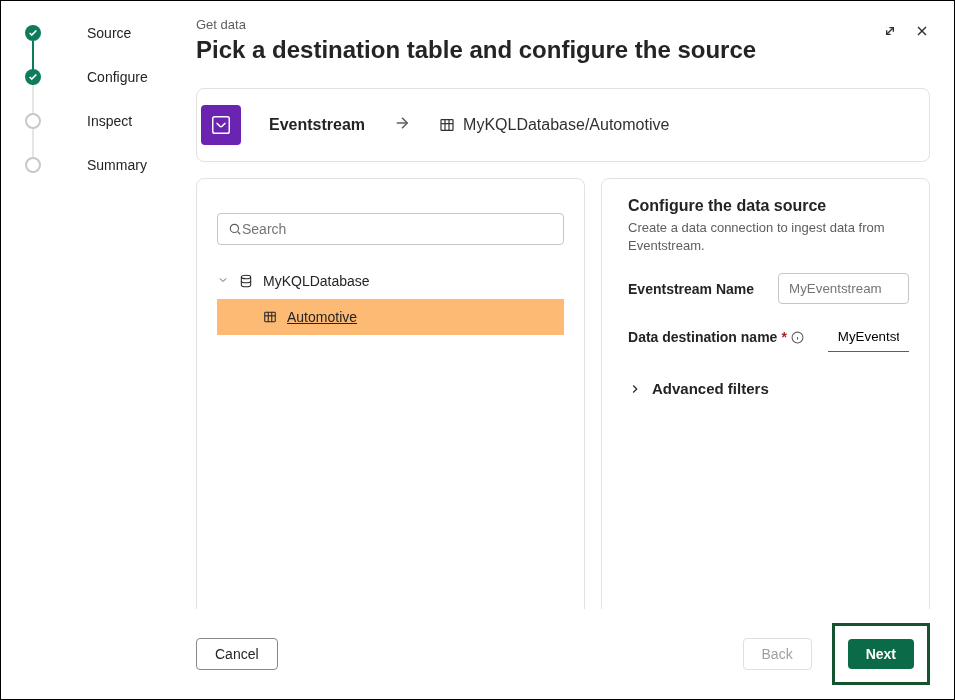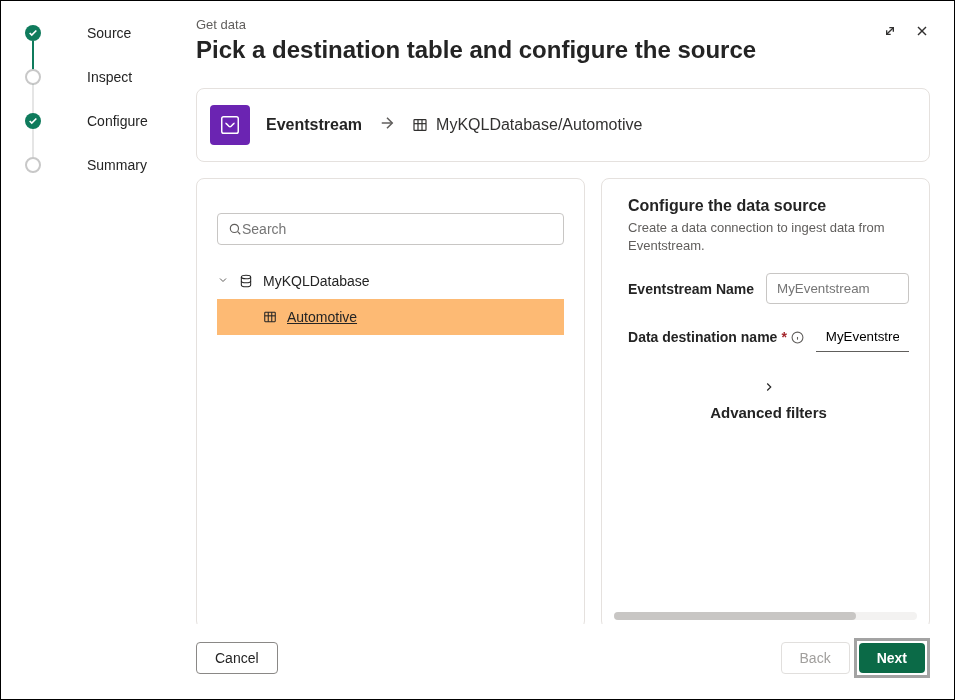--- a/index.html
+++ b/index.html
@@ -22,21 +22,21 @@
     .head { display: flex; align-items: flex-start; }
     .head-left { flex: 1; }
     .breadcrumb { color: #605e5c; font-size: 13px; margin-bottom: 4px; }
     .title { font-size: 24px; font-weight: 600; color: #242424; }
     .head-icons { display: flex; gap: 16px; padding-top: 6px; }
     .icon-btn { cursor: pointer; color: #323130; }
 
     .card { border: 1px solid #e5e1de; border-radius: 8px; background: #fff; }
 
     
-    .banner { margin-top: 24px; padding: 16px 13px; display: flex; align-items: center; gap: 16px; }
+    .banner { margin-top: 24px; padding: 16px 4px; display: flex; align-items: center; gap: 28px; }
     .banner-icon { width: 40px; height: 40px; border-radius: 4px; background: #6b24b2; display: flex; align-items: center; justify-content: center; color: #fff; }
     .banner-label { font-weight: 600; color: #242424; }
     .banner-arrow { color: #605e5c; }
     .banner-path { display: flex; align-items: center; gap: 8px; color: #323130; }
 
     
     .panels { display: flex; gap: 16px; margin-top: 16px; flex: 1; min-height: 0; }
     .panel { padding: 18px 20px; display: flex; flex-direction: column; }
     .panel-left { flex: 0 0 53%; }
     .panel-right { flex: 1; overflow: hidden; position: relative; padding-left: 26px; }
@@ -49,68 +49,68 @@
 
     
     .tree { margin-top: 24px; }
     .tree-db { display: flex; align-items: center; gap: 10px; padding: 4px 0; font-size: 14px; color: #242424; }
     .tree-db .chev { color: #605e5c; }
     .tree-children { margin-top: 6px; }
     .tree-item { display: flex; align-items: center; gap: 10px; padding: 10px 0 10px 46px; font-size: 14px; color: #242424; }
     .tree-item.selected { background: #fdba74; text-decoration: underline; }
 
     
-    .field { display: flex; gap: 12px; margin-top: 18px; }
+    .field { display: flex; gap: 24px; margin-top: 18px; }
     .field-label { font-weight: 600; font-size: 14px; color: #242424; flex: 0 0 auto; display:flex; align-items:center; gap:4px;}
     .field-label .req { color: #a4262c; }
     .input { border: 1px solid #c8c6c4; border-radius: 4px; padding: 7px 10px; flex: 1; min-width: 0; }
     .input.ro { color: #a19f9d; background: #fff; }
     .input.underline { border: none; border-bottom: 1px solid #605e5c; border-radius: 0; }
 
     
-    .adv { display: flex; align-items: center; gap: 10px; margin-top: 28px; font-weight: 600; font-size: 15px; color: #242424; cursor: pointer; flex-direction: column; }
+    .adv { display: flex; align-items: center; gap: 10px; margin-top: 28px; font-weight: 600; font-size: 15px; color: #242424; cursor: pointer; }
 
     
     .hscroll { position: absolute; left: 12px; right: 12px; bottom: 8px; height: 8px; background: #f3f2f1; border-radius: 4px; }
     .hscroll .thumb { position: absolute; left: 0; top: 0; bottom: 0; width: 80%; background: #c8c6c4; border-radius: 4px; }
 
     
-    .footer { position: absolute; bottom: 7px; left: 195px; right: 0; padding: 14px 24px 14px 0; display: flex; justify-content: space-between; align-items: center; background:#fff; }
+    .footer { position: absolute; bottom: 0; left: 195px; right: 0; padding: 14px 24px 14px 0; display: flex; justify-content: space-between; align-items: center; background:#fff; }
     .btn { padding: 7px 18px; border-radius: 4px; font-size: 14px; cursor: pointer; border: 1px solid #8a8886; background: #fff; color: #242424; }
     .btn.disabled { border-color: #e1dfdd; color: #a19f9d; cursor: default; }
     .btn.primary { background: #0b6a47; color: #fff; border: none; font-weight: 600; }
-    .footer-right { display: flex; gap: 4px; align-items:center;}
-    .highlight-frame { border: 3px solid #a3a3a3; padding: 2px; }
+    .footer-right { display: flex; gap: 20px; align-items:center;}
+    .highlight-frame { border: 3px solid #14532d; padding: 13px; }
   </style>
 </head>
 <body>
 
 <div class="stepper">
   <div class="step">
     <div class="step-circle done">
       <svg width="10" height="10" viewBox="0 0 24 24" fill="none" stroke="currentColor" stroke-width="4">
           <polyline points="20 6 9 17 4 12"></polyline>
         </svg>
     </div>
     <div class="step-line done"></div>
     <span class="step-label">Source</span>
   </div>
   <div class="step">
+    <div class="step-circle done">
+      <svg width="10" height="10" viewBox="0 0 24 24" fill="none" stroke="currentColor" stroke-width="4">
+          <polyline points="20 6 9 17 4 12"></polyline>
+        </svg>
+    </div>
+    <div class="step-line"></div>
+    <span class="step-label">Configure</span>
+  </div>
+  <div class="step">
     <div class="step-circle pending"></div>
     <div class="step-line"></div>
     <span class="step-label">Inspect</span>
-  </div>
-  <div class="step">
-    <div class="step-circle done">
-      <svg width="10" height="10" viewBox="0 0 24 24" fill="none" stroke="currentColor" stroke-width="4">
-          <polyline points="20 6 9 17 4 12"></polyline>
-        </svg>
-    </div>
-    <div class="step-line"></div>
-    <span class="step-label">Configure</span>
   </div>
   <div class="step">
     <div class="step-circle pending"></div>
     <span class="step-label">Summary</span>
   </div>
 </div>
 
 <div class="main">
   <div class="head">
     <div class="head-left">

